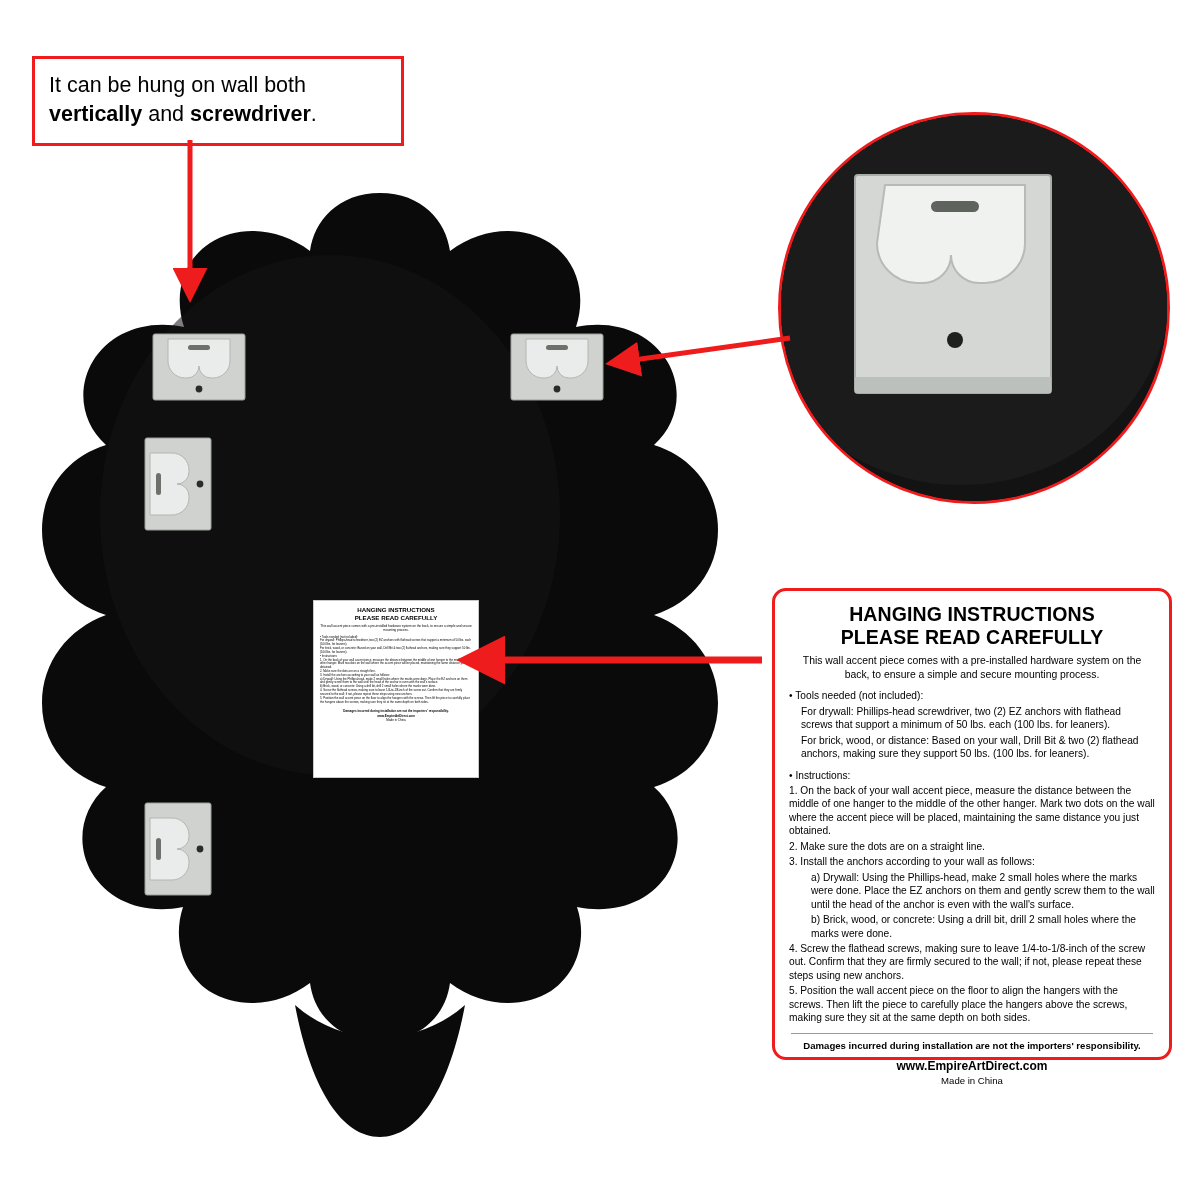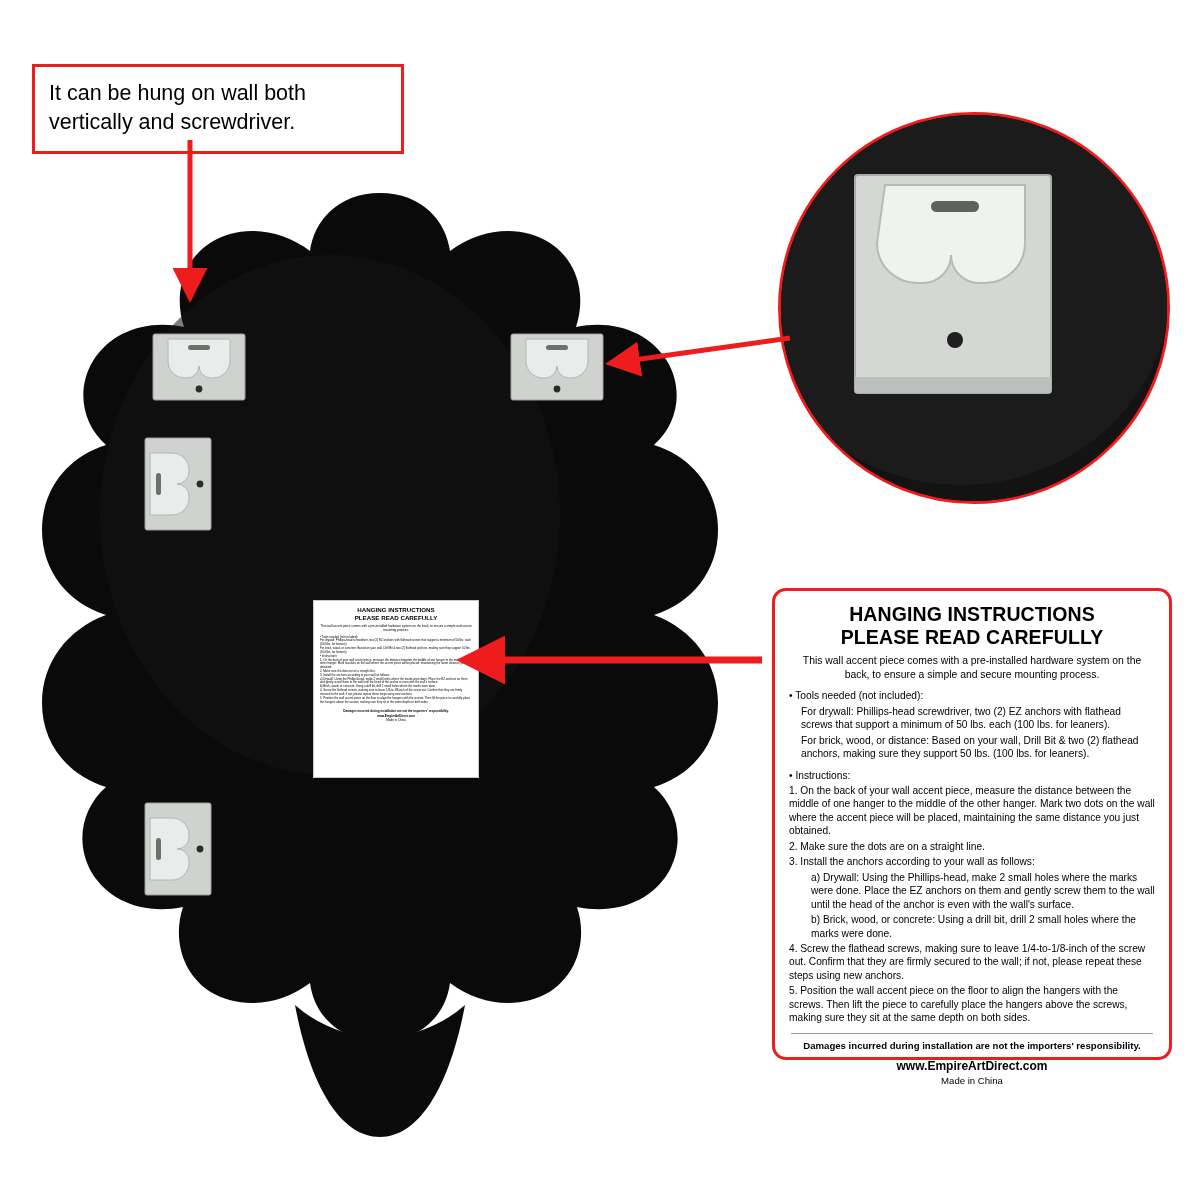--- a/index.html
+++ b/index.html
@@ -70,33 +70,33 @@
     line-height: 1.4;
     color: #000;
     margin-top: 5px;
   }
   #plaque-label .mini-foot .bold { font-weight: bold; }
 
   
   #callout-orientation {
     position: absolute;
     left: 32px;
-    top: 64px;
+    top: 56px;
     width: 372px;
     padding: 12px 14px 14px 14px;
     border: 3px solid #ee1c1c;
     background: #ffffff;
     box-sizing: border-box;
   }
   #callout-orientation .line {
     font-size: 21.5px;
     line-height: 1.35;
     color: #000;
   }
-  #callout-orientation .line b { font-weight: normal; margin-top: 20px; }
+  #callout-orientation .line b { font-weight: bold; margin-top: 20px; }
 
   
   #hardware-zoom {
     position: absolute;
     left: 778px;
     top: 112px;
     width: 392px;
     height: 392px;
     border-radius: 50%;
     border: 3px solid #ee1c1c;

